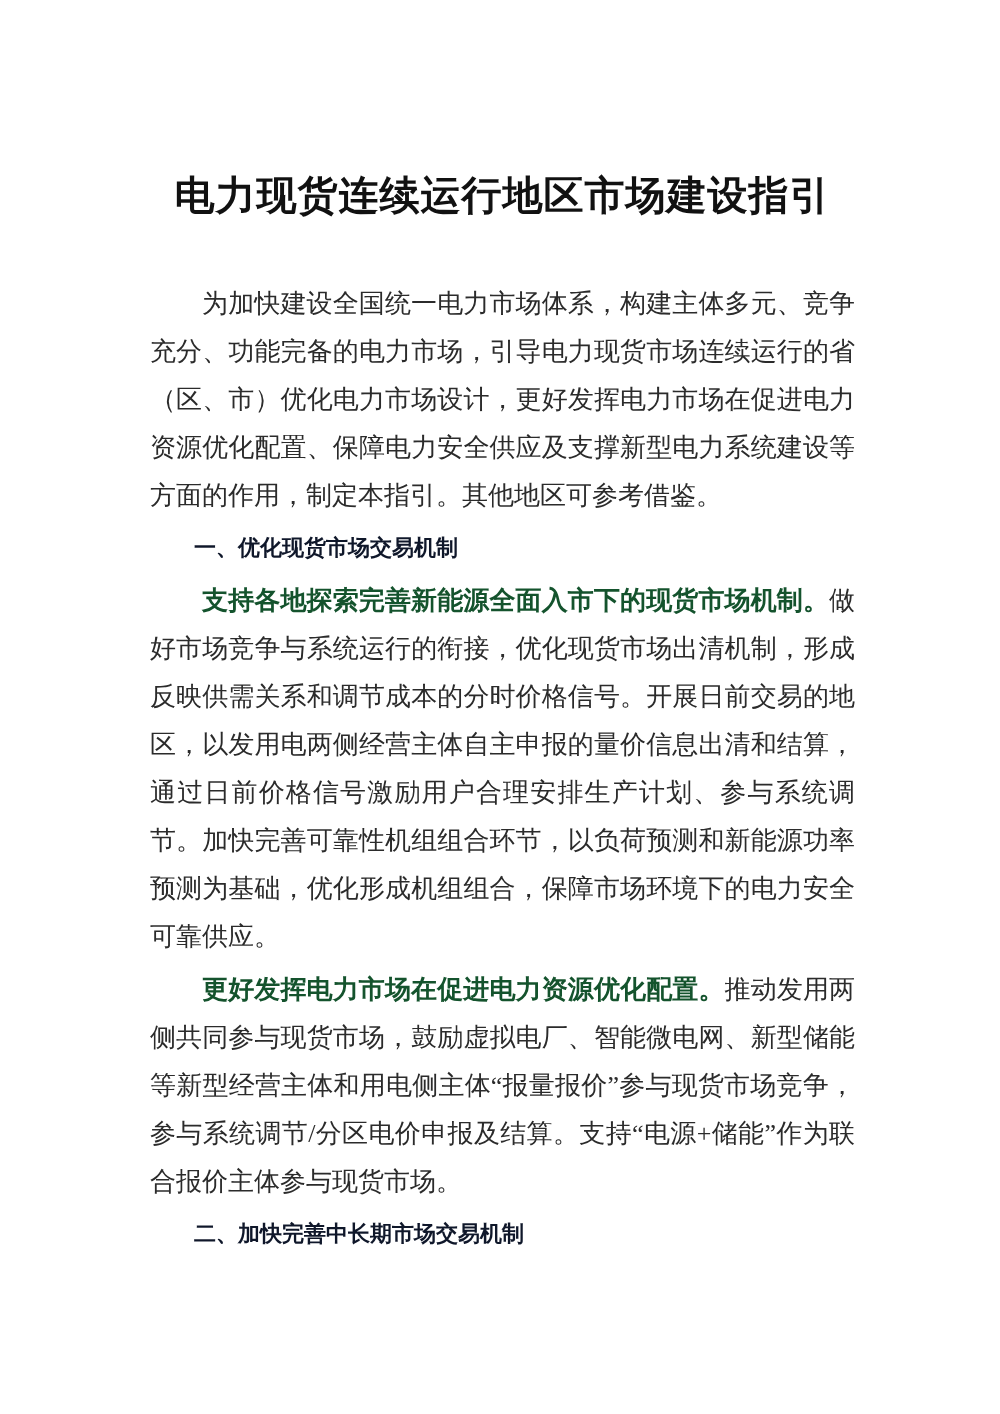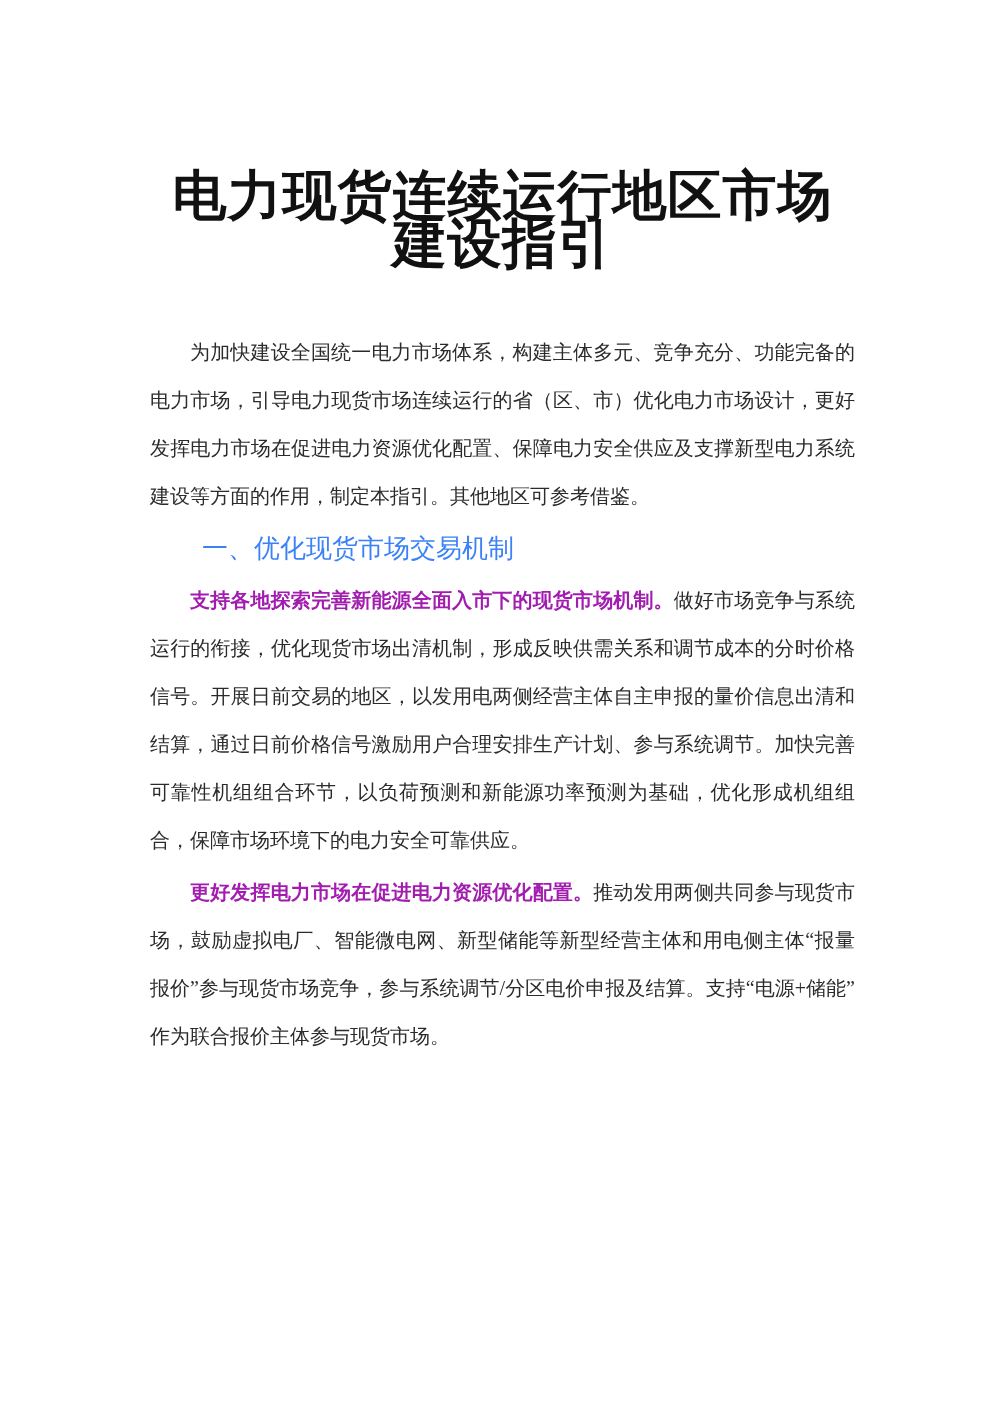--- a/index.html
+++ b/index.html
@@ -11,65 +11,66 @@
     width: 1000px;
     height: 1414px;
     margin: 0 auto;
     background: #ffffff;
     padding: 172px 145px 0 150px;
     overflow: hidden;
   }
 
   .doc-title {
     font-family: "Liberation Serif", serif;
-    font-size: 54px;
+    font-size: 40px;
     font-weight: 700;
     color: #111111;
     text-align: center;
     letter-spacing: 1px;
     line-height: 48px;
     margin-bottom: 60px;
   }
 
   .body-para {
-    font-size: 20px;
+    font-size: 26px;
     line-height: 48px;
     color: #2b2b2b;
     text-align: justify;
     text-indent: 2em;
     word-break: break-all;
   }
 
   .para-gap { margin-top: 4px; }
 
   .section-heading {
     font-family: "Liberation Sans", sans-serif;
-    font-size: 26px;
-    font-weight: 400;
-    color: #3b82f6;
+    font-size: 22px;
+    font-weight: 700;
+    color: #0f172a;
     line-height: 48px;
     text-indent: 2em;
     margin-top: 4px;
   }
 
   .bold-lead {
     font-family: "Liberation Sans", sans-serif;
     font-weight: 700;
-    color: #a21caf;
+    color: #14532d;
   }
 </style>
 </head>
 <body>
 
 <div class="page">
 
   <h1 class="doc-title">电力现货连续运行地区市场建设指引</h1>
 
   <p class="body-para"><span>为加快建设全国统一电力市场体系，构建主体多元、竞争充分、功能完备的电力市场，引导电力现货市场连续运行的省（区、市）优化电力市场设计，更好发挥电力市场在促进电力资源优化配置、保障电力安全供应及支撑新型电力系统建设等方面的作用，制定本指引。其他地区可参考借鉴。</span></p>
 
   <h2 class="section-heading">一、优化现货市场交易机制</h2>
 
   <p class="body-para para-gap"><span class="bold-lead">支持各地探索完善新能源全面入市下的现货市场机制。</span><span>做好市场竞争与系统运行的衔接，优化现货市场出清机制，形成反映供需关系和调节成本的分时价格信号。开展日前交易的地区，以发用电两侧经营主体自主申报的量价信息出清和结算，通过日前价格信号激励用户合理安排生产计划、参与系统调节。加快完善可靠性机组组合环节，以负荷预测和新能源功率预测为基础，优化形成机组组合，保障市场环境下的电力安全可靠供应。</span></p>
 
   <p class="body-para para-gap"><span class="bold-lead">更好发挥电力市场在促进电力资源优化配置。</span><span>推动发用两侧共同参与现货市场，鼓励虚拟电厂、智能微电网、新型储能等新型经营主体和用电侧主体“报量报价”参与现货市场竞争，参与系统调节/分区电价申报及结算。支持“电源+储能”作为联合报价主体参与现货市场。</span></p>
 
+  <h2 class="section-heading">二、加快完善中长期市场交易机制</h2>
 
 </div>
 
 </body></html>

